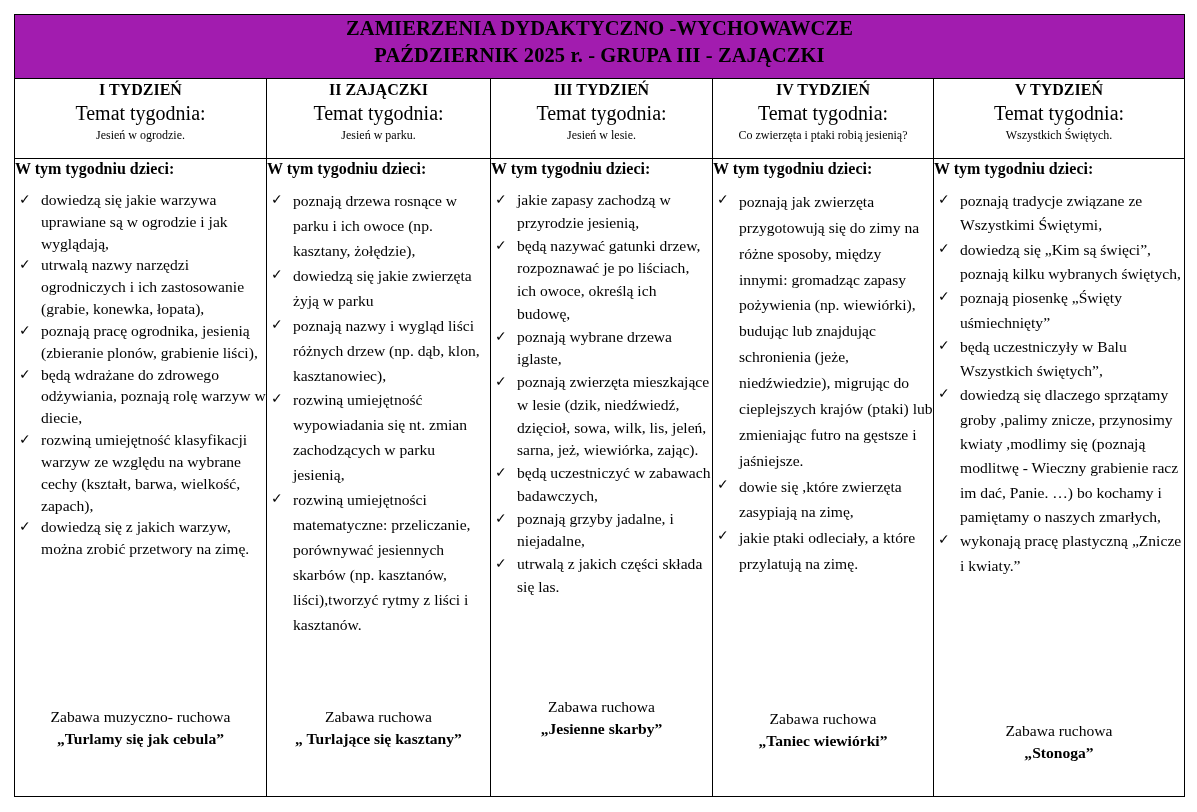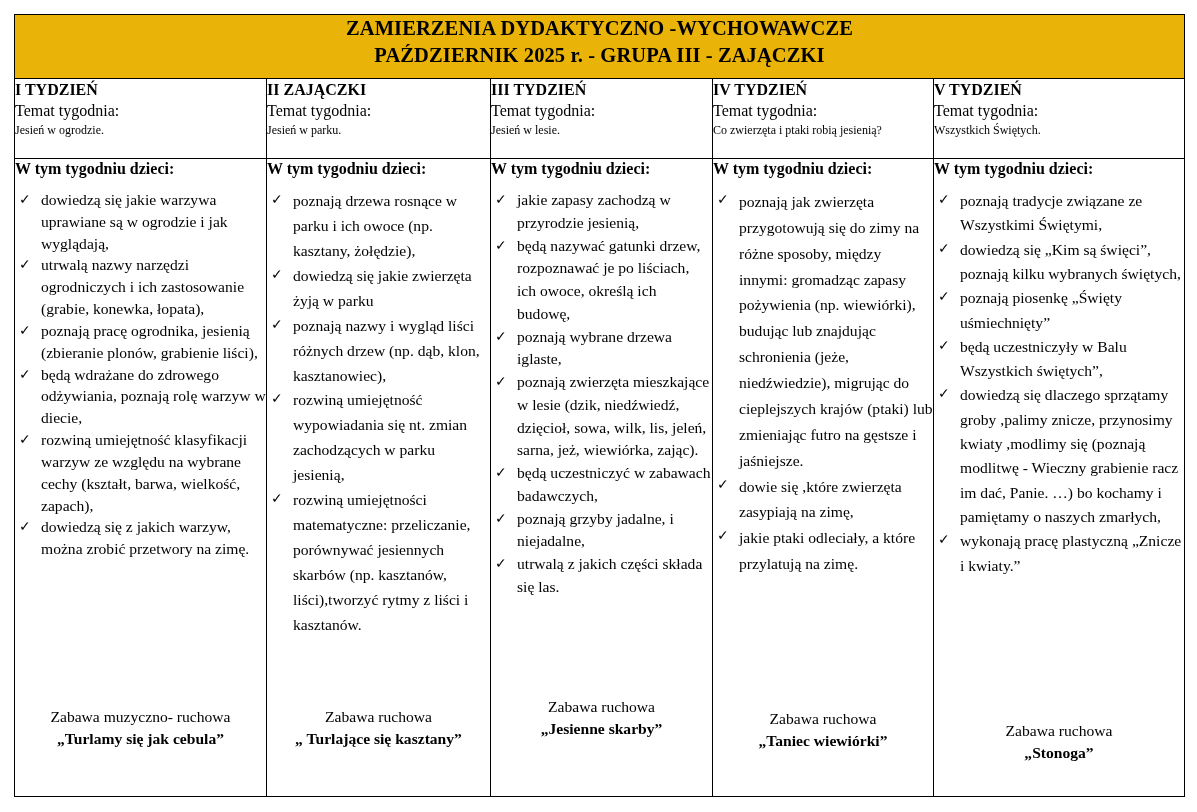--- a/index.html
+++ b/index.html
@@ -32,46 +32,47 @@
     border: 1.5px solid #000;
   }
   .plan-table td {
     border: 1.2px solid #000;
     vertical-align: top;
     padding: 0;
   }
 
   
   .banner-cell {
-    background: #eab308;
+    background: #a21caf;
     text-align: center;
     vertical-align: middle;
     height: 62px;
     padding: 5px 0 6px 0;
   }
   .banner-line {
     font-size: 20.5px;
     font-weight: bold;
     letter-spacing: 0.1px;
     line-height: 1.32;
     white-space: nowrap;
   }
 
   
   .week-head {
+    text-align: center;
     height: 78px;
     padding: 4px 6px 4px 6px;
   }
   .week-num {
     font-size: 16px;
     font-weight: bold;
     line-height: 1.32;
   }
   .week-sub {
-    font-size: 16px;
+    font-size: 20px;
     line-height: 1.34;
   }
   .week-topic {
     font-size: 12px;
     line-height: 1.34;
   }
 
   
   .body-cell {
     padding: 8px 9px 6px 9px;

